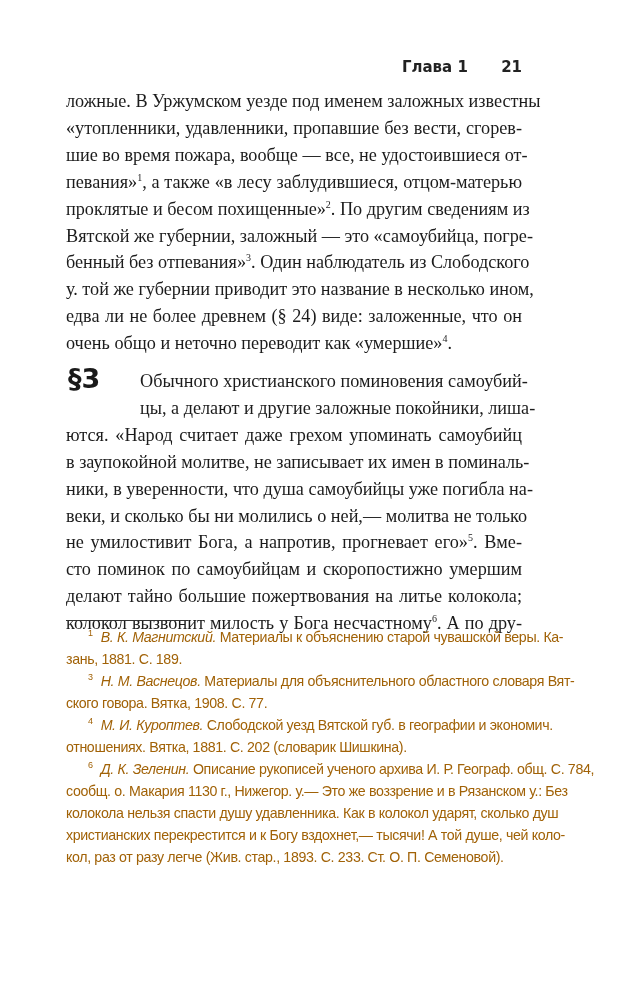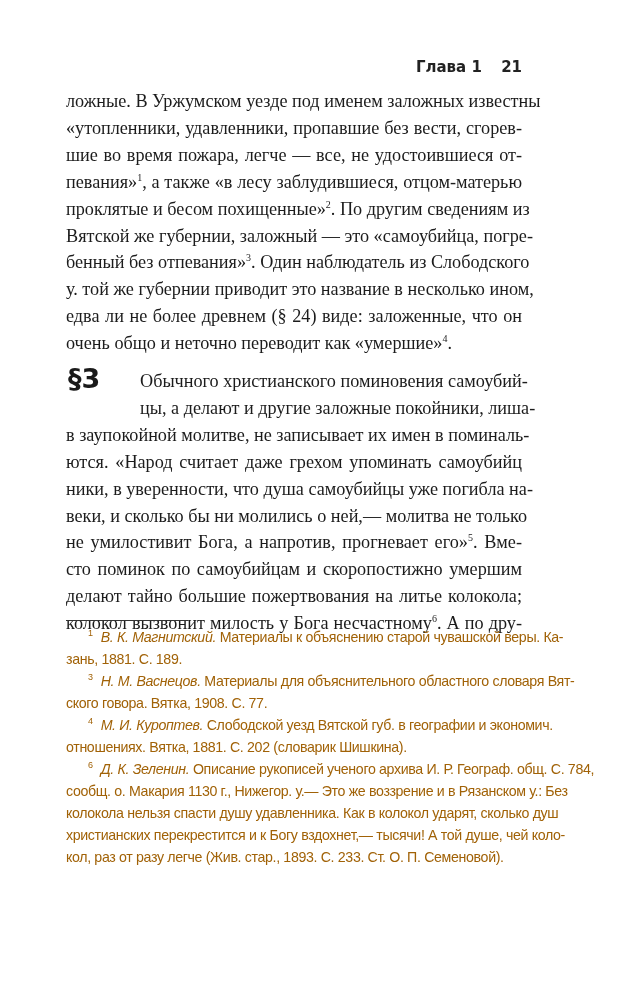--- a/index.html
+++ b/index.html
@@ -3,21 +3,21 @@
   <meta charset="utf-8">
   <style>
     html, body { margin: 0; padding: 0; background: #ffffff; }
     body { width: 618px; height: 1000px; position: relative; overflow: hidden; color: #1c1c1c; }
     .page { position: absolute; left: 66px; top: 0; width: 456px; }
     .running-head {
       position: absolute; top: 58px; right: 0;
       font-family: "DejaVu Sans", sans-serif; font-weight: bold; font-size: 15px;
       color: #222; letter-spacing: 0;
     }
-    .running-head .chapter { margin-right: 14px; }
+    .running-head .chapter { margin-right: 28px; }
     .body-text {
       position: absolute; top: 88px; left: 0; width: 456px;
       font-family: "Liberation Serif", serif; font-size: 18.2px; line-height: 26.9px;
       text-align: justify; hyphens: manual;
     }
     .line { display: block; text-align: justify; text-align-last: justify; white-space: nowrap; }
     .line.last { text-align-last: left; }
     sup { font-size: 10px; line-height: 0; vertical-align: 7px; }
     .section {
       position: absolute; top: 368px; left: 0; width: 456px;
@@ -45,36 +45,36 @@
 <div class="page">
 
   <div class="running-head">
     <span class="chapter">Глава 1</span>
     <span class="pagenum">21</span>
   </div>
 
   <div class="body-text">
     <span class="line">ложные. В Уржумском уезде под именем заложных известны</span>
     <span class="line">«утопленники, удавленники, пропавшие без вести, сгорев-</span>
-    <span class="line">шие во время пожара, легче — все, не удостоившиеся от-</span>
+    <span class="line">шие во время пожара, вообще — все, не удостоившиеся от-</span>
     <span class="line"><span>певания»</span><sup>1</sup><span>, а также «в лесу заблудившиеся, отцом-матерью</span></span>
     <span class="line"><span>проклятые и бесом похищенные»</span><sup>2</sup><span>. По другим сведениям из</span></span>
     <span class="line">Вятской же губернии, заложный — это «самоубийца, погре-</span>
     <span class="line"><span>бенный без отпевания»</span><sup>3</sup><span>. Один наблюдатель из Слободского</span></span>
     <span class="line">у. той же губернии приводит это название в несколько ином,</span>
     <span class="line">едва ли не более древнем (§ 24) виде: заложенные, что он</span>
     <span class="line last"><span>очень общо и неточно переводит как «умершие»</span><sup>4</sup><span>.</span></span>
   </div>
 
   <div class="section">
     <span class="section-mark">§3</span>
     <span class="line indent">Обычного христианского поминовения самоубий-</span>
     <span class="line indent">цы, а делают и другие заложные покойники, лиша-</span>
+    <span class="line">ются. «Народ считает даже грехом упоминать самоубийц</span>
     <span class="line">в заупокойной молитве, не записывает их имен в поминаль-</span>
-    <span class="line">ются. «Народ считает даже грехом упоминать самоубийц</span>
     <span class="line">ники, в уверенности, что душа самоубийцы уже погибла на-</span>
     <span class="line">веки, и сколько бы ни молились о ней,— молитва не только</span>
     <span class="line"><span>не умилостивит Бога, а напротив, прогневает его»</span><sup>5</sup><span>. Вме-</span></span>
     <span class="line">сто поминок по самоубийцам и скоропостижно умершим</span>
     <span class="line">делают тайно большие пожертвования на литье колокола;</span>
     <span class="line"><span>колокол вызвонит милость у Бога несчастному</span><sup>6</sup><span>. А по дру-</span></span>
   </div>
 
   <div class="rule"></div>
 

